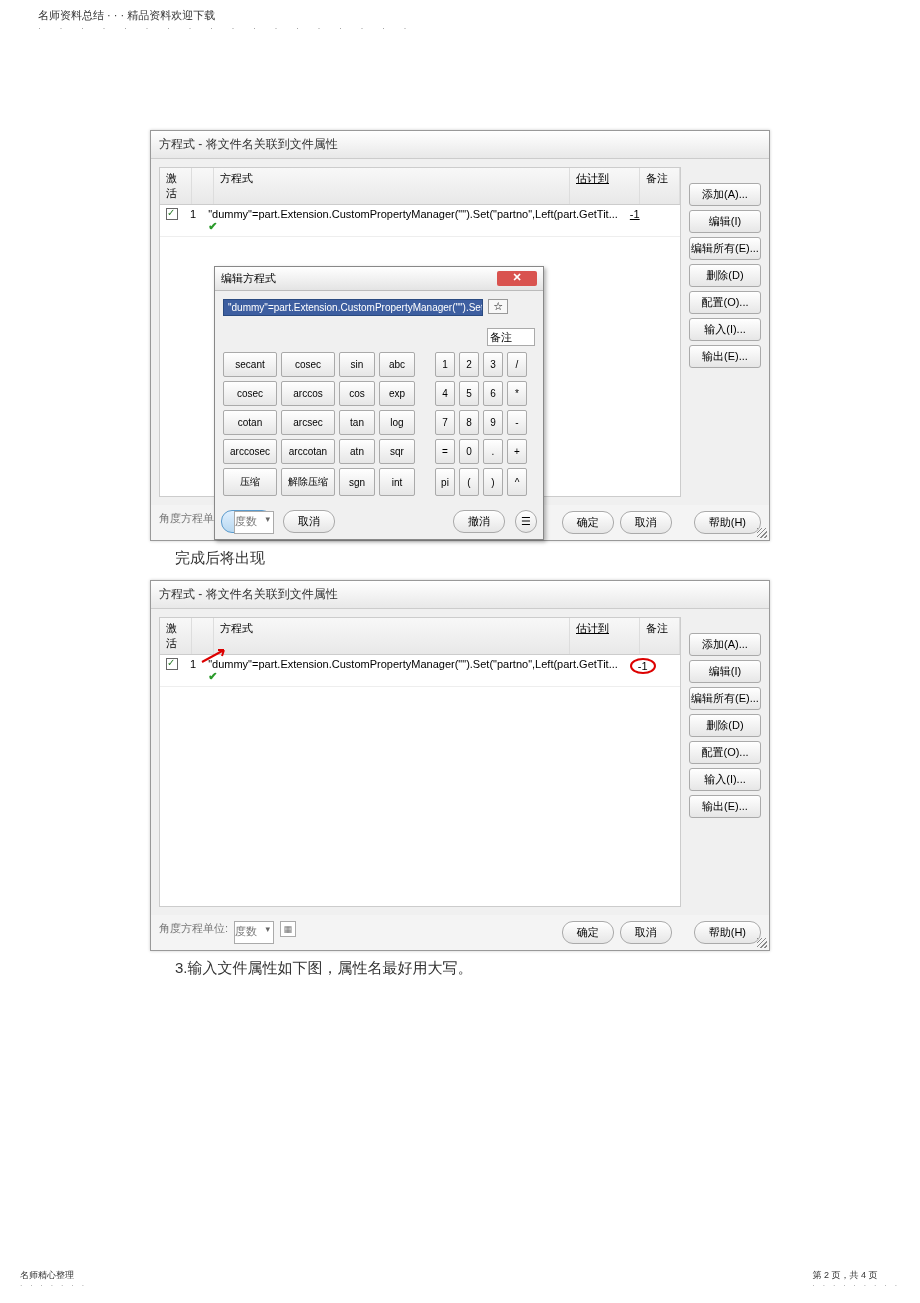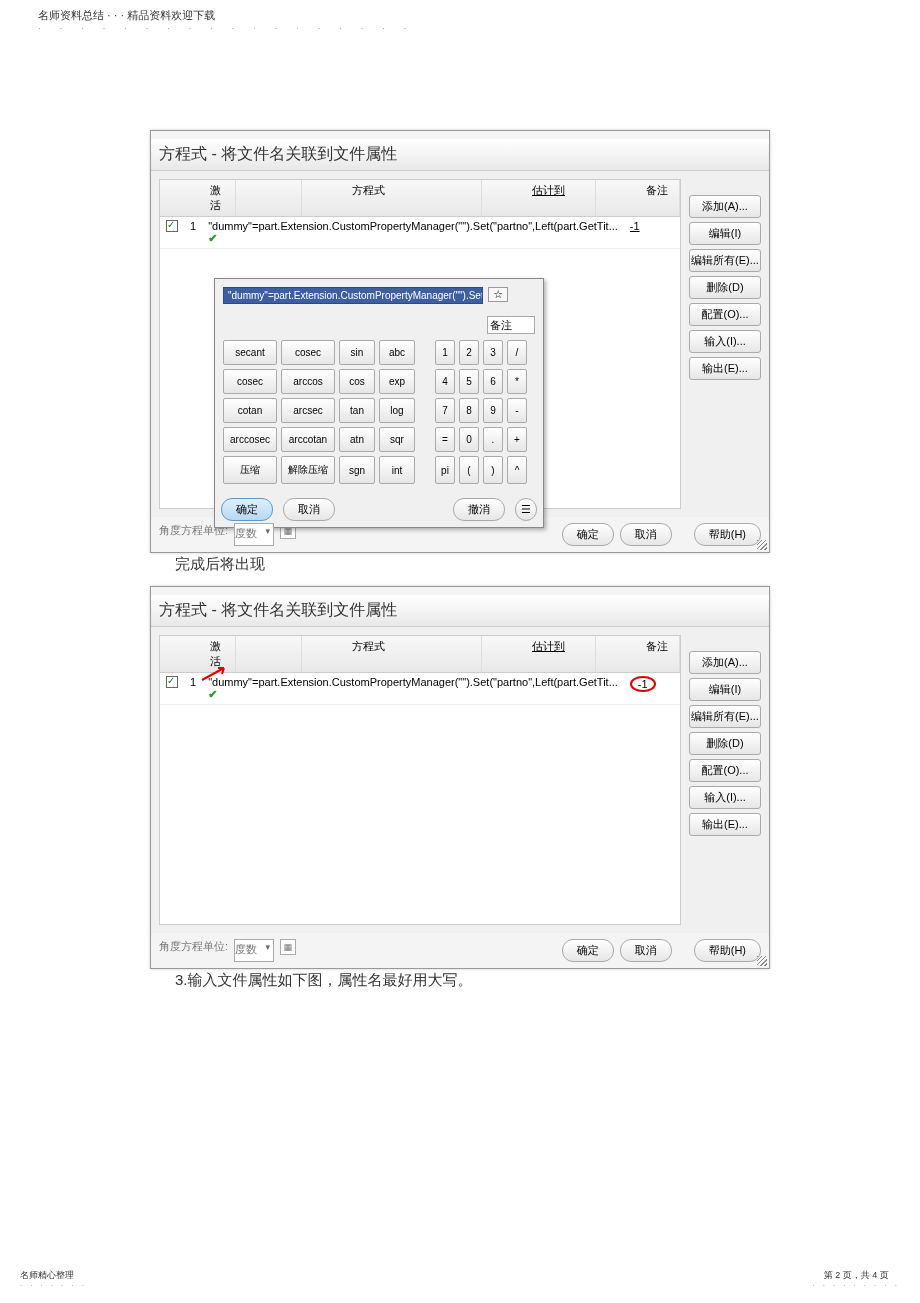--- a/index.html
+++ b/index.html
@@ -27,44 +27,43 @@
     width: 620px;
     margin: 95px auto 0;
     border: 1px solid #999;
     background: #f4f4f4;
     box-shadow: 0 0 3px rgba(0,0,0,0.2);
     position: relative;
   }
   .win-title {
     background: linear-gradient(#fff, #e8e8e8);
     padding: 5px 8px;
-    font-size: 16px;
+    font-size: 12px;
     color: #333;
     border-bottom: 1px solid #ccc;
-    margin-top: 8px;
   }
   .win-body {
     padding: 8px;
     background: #f0f0f0;
     position: relative;
   }
   .table-area {
     background: #fff;
     border: 1px solid #ccc;
     min-height: 330px;
     position: relative;
     margin-right: 80px;
   }
   .tbl-head {
     display: flex;
     background: linear-gradient(#f8f8f8,#e8e8e8);
     border-bottom: 1px solid #ccc;
     font-size: 11px;
   }
-  .tbl-head div { padding: 3px 6px; border-right: 1px solid #ddd; margin-left: 44px; }
+  .tbl-head div { padding: 3px 6px; border-right: 1px solid #ddd; }
   .col-act { width: 32px; }
   .col-idx { width: 22px; }
   .col-eq  { flex: 1; }
   .col-val { width: 70px; text-decoration: underline; }
   .col-note{ width: 40px; }
   .tbl-row {
     display: flex;
     font-size: 11px;
     border-bottom: 1px solid #eee;
   }
@@ -238,41 +237,41 @@
     font-weight: bold;
   }
   .arrow svg { width: 30px; height: 18px; }
   .circ {
     border: 2px solid #d00;
     border-radius: 50%;
     padding: 0 6px;
     display: inline-block;
   }
   .body-text {
-    margin: 2px 0 12px 175px;
+    margin: 8px 0 12px 175px;
     font-size: 15px;
     color: #333;
   }
   .footer-l {
     position: absolute;
     left: 20px; bottom: 14px;
     font-size: 9px;
     color: #333;
   }
   .footer-l .dots, .footer-r .dots {
     color: #999;
     letter-spacing: 3px;
     font-size: 7px;
   }
   .footer-r {
     position: absolute;
     right: 20px; bottom: 14px;
     font-size: 9px;
     color: #333;
-    text-align: center;
+    text-align: left;
   }
 </style>
 </head>
 <body>
 
 <div class="page-header">
   <span>名师资料总结</span>
   <span>· · ·</span>
   <span>精品资料欢迎下载</span>
   <div class="dots">· · · · · · · · · · · · · · · · · ·</div>
@@ -294,20 +293,24 @@
         <div class="col-idx">1</div>
         <div class="col-eq">
           <span>"dummy"=part.Extension.CustomPropertyManager("").Set("partno",Left(part.GetTit...</span>
           <span class="green-chk">✔</span>
         </div>
         <div class="col-val">-1</div>
         <div class="col-note"></div>
       </div>
 
       <div class="editor">
+        <div class="editor-title">
+          <span class="tt">编辑方程式</span>
+          <span class="editor-close">✕</span>
+        </div>
         <div class="editor-body">
           <div>
             <span class="eq-input">"dummy"=part.Extension.CustomPropertyManager("").Set("partno",Left(part</span>
             <span class="collapse-btn">☆</span>
           </div>
           <div class="note-row">
             <input value="备注" style="">
           </div>
           <div class="calc">
             <button>secant</button>

